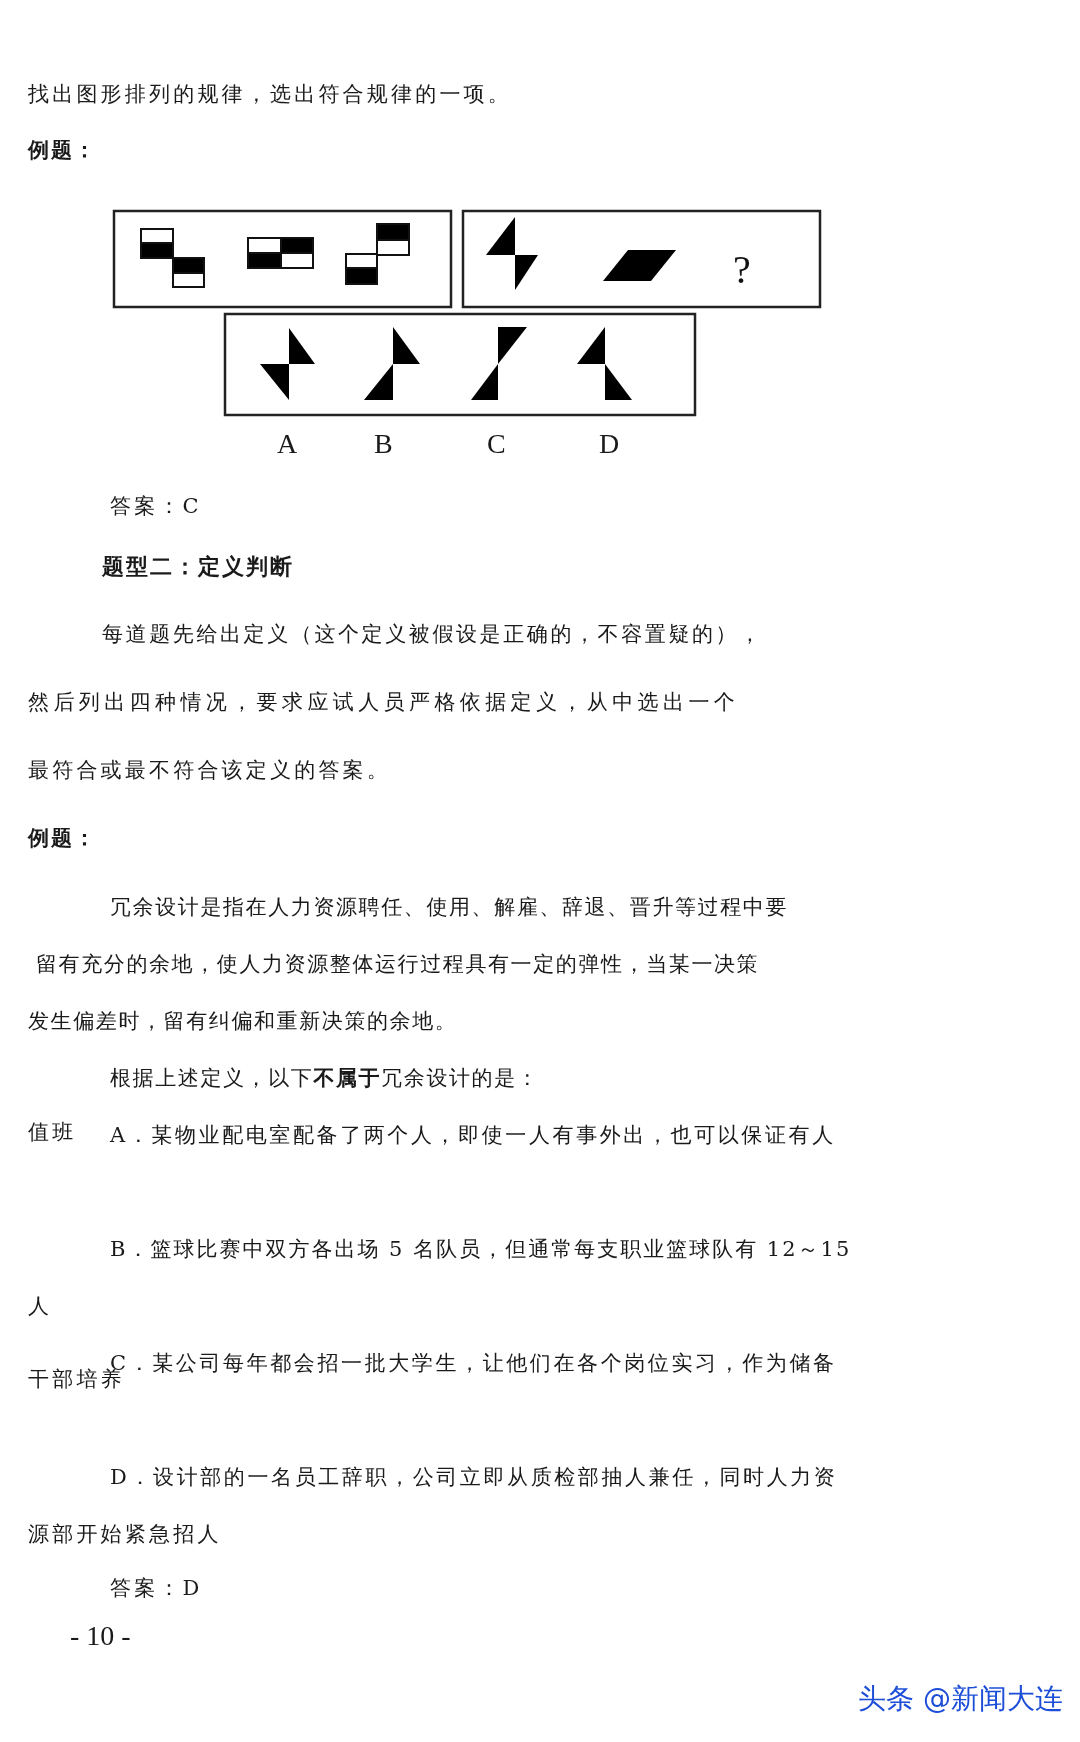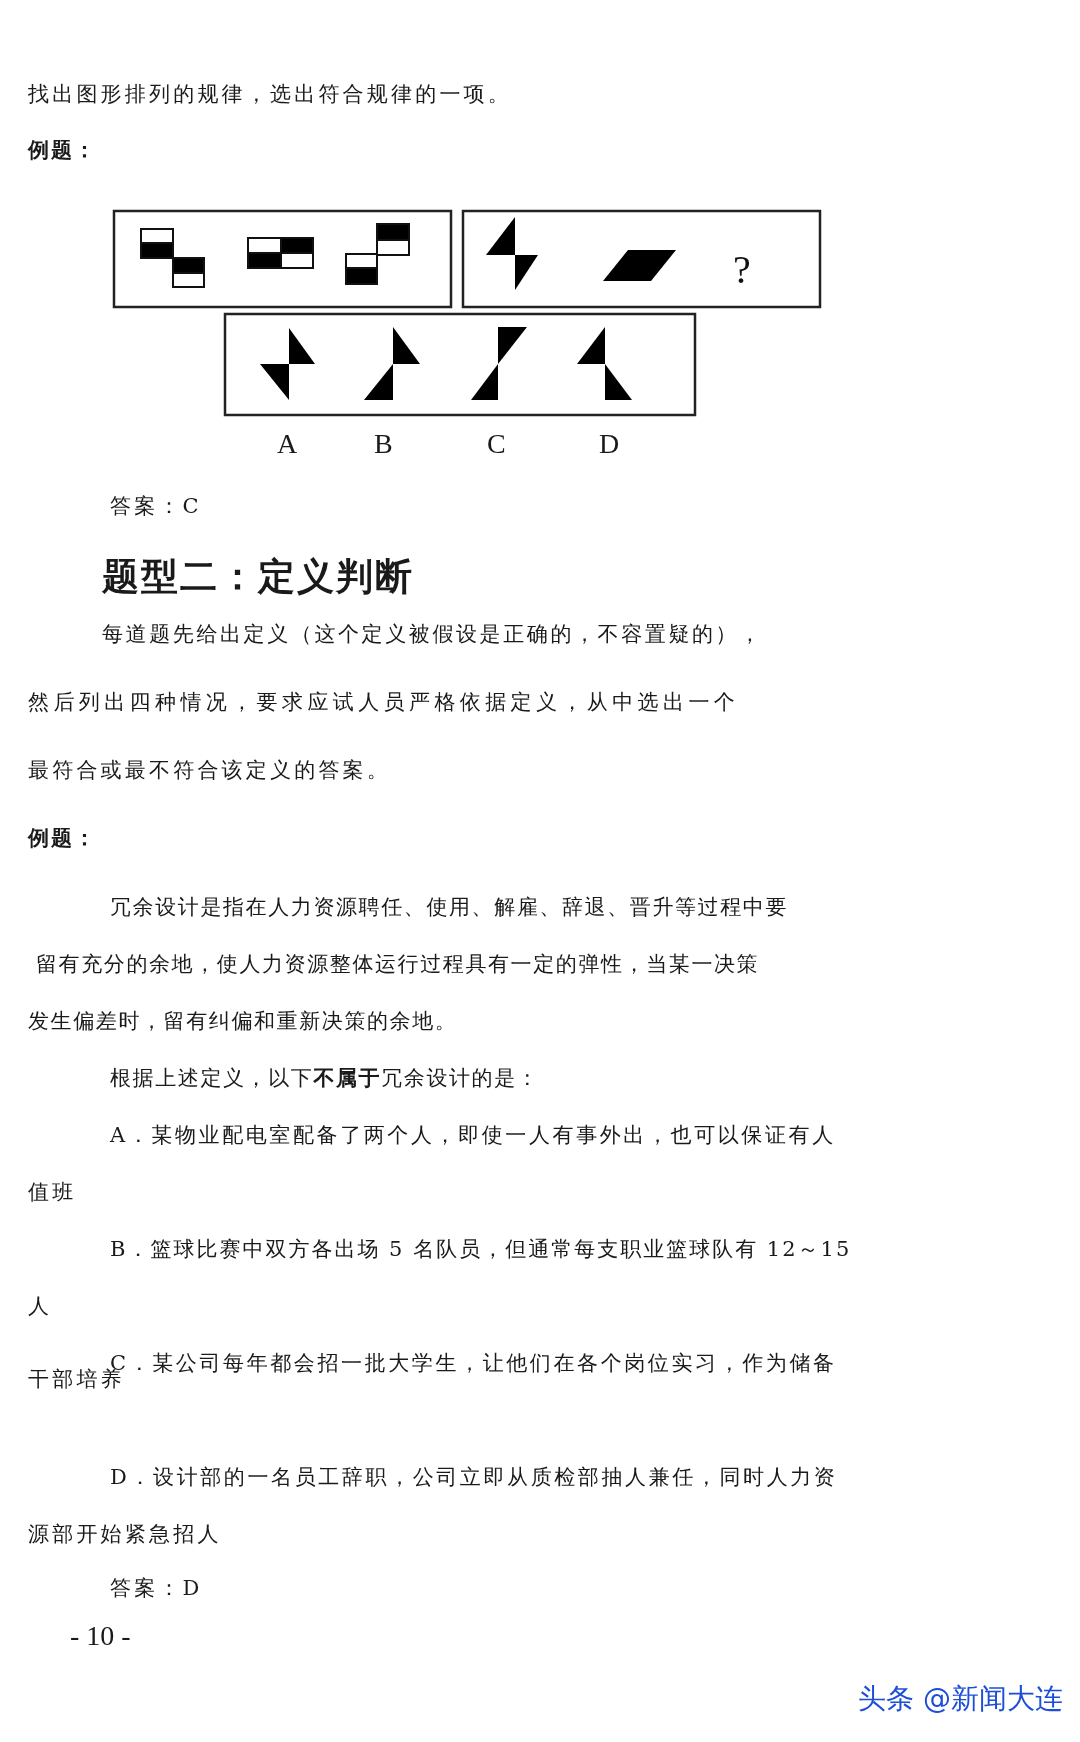--- a/index.html
+++ b/index.html
@@ -72,38 +72,38 @@
   </g>
 </svg>
 
 <div class="opt-label" style="left:277px; top:428px;">A</div>
 <div class="opt-label" style="left:374px; top:428px;">B</div>
 <div class="opt-label" style="left:487px; top:428px;">C</div>
 <div class="opt-label" style="left:599px; top:428px;">D</div>
 
 <div class="line indent" style="top:492px;">答案：C</div>
 
-<div class="line bold" style="top:552px; left:102px; font-size:37px;">题型二：定义判断</div>
+<div class="line bold" style="top:552px; left:102px; font-size:22px;">题型二：定义判断</div>
 
 <div class="line" style="top:620px; left:102px; letter-spacing:2.6px;text-align:center;">每道题先给出定义（这个定义被假设是正确的，不容置疑的），</div>
 <div class="line" style="top:688px; letter-spacing:4.4px;">然后列出四种情况，要求应试人员严格依据定义，从中选出一个</div>
 <div class="line" style="top:756px;">最符合或最不符合该定义的答案。</div>
 
 <div class="line bold" style="top:824px;">例题：</div>
 
 <div class="line indent" style="top:893px; letter-spacing:1.6px;">冗余设计是指在人力资源聘任、使用、解雇、辞退、晋升等过程中要</div>
 <div class="line" style="top:950px; letter-spacing:1.6px;margin-left:8px;">留有充分的余地，使人力资源整体运行过程具有一定的弹性，当某一决策</div>
 <div class="line" style="top:1007px; letter-spacing:1.6px;">发生偏差时，留有纠偏和重新决策的余地。</div>
 
 <div class="line indent" style="top:1064px; letter-spacing:1.6px;">
   <span>根据上述定义，以下</span><span class="hl">不属于</span><span>冗余设计的是：</span>
 </div>
 
 <div class="line indent" style="top:1121px; letter-spacing:2.6px;">A．某物业配电室配备了两个人，即使一人有事外出，也可以保证有人</div>
-<div class="line" style="top:1178px;">值班</div>
+<div class="line" style="top:1118px;">值班</div>
 
 <div class="line indent" style="top:1235px; letter-spacing:2.0px;">B．篮球比赛中双方各出场 5 名队员，但通常每支职业篮球队有 12～15</div>
 <div class="line" style="top:1292px;">人</div>
 
 <div class="line indent" style="top:1349px; letter-spacing:2.6px;">C．某公司每年都会招一批大学生，让他们在各个岗位实习，作为储备</div>
 <div class="line" style="top:1329px;margin-top:36px;">干部培养</div>
 
 <div class="line indent" style="top:1463px; letter-spacing:2.6px;">D．设计部的一名员工辞职，公司立即从质检部抽人兼任，同时人力资</div>
 <div class="line" style="top:1520px;">源部开始紧急招人</div>
 

